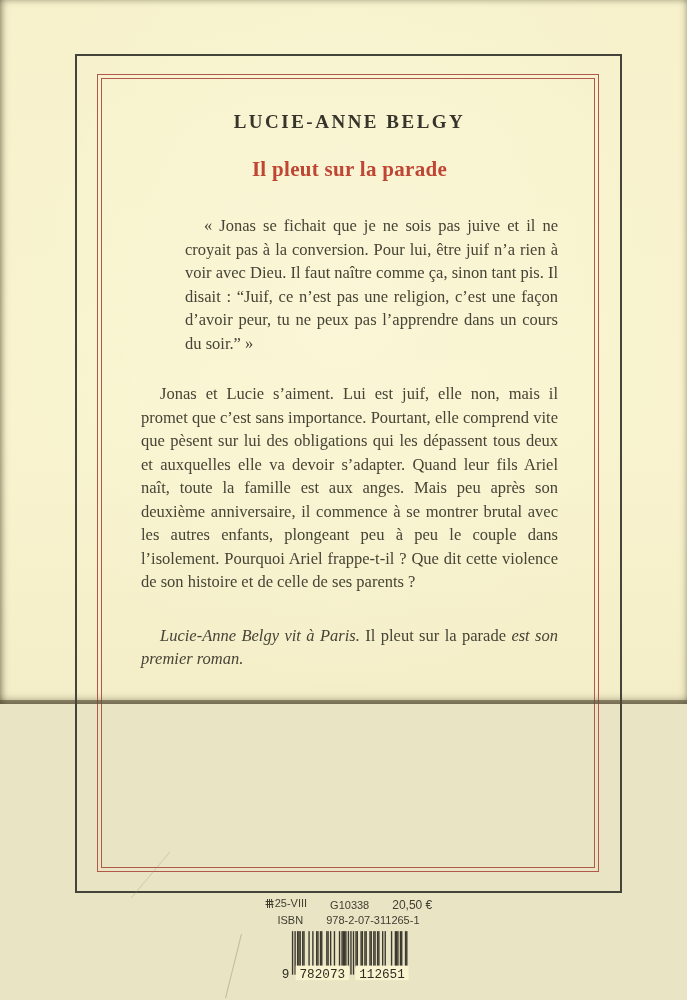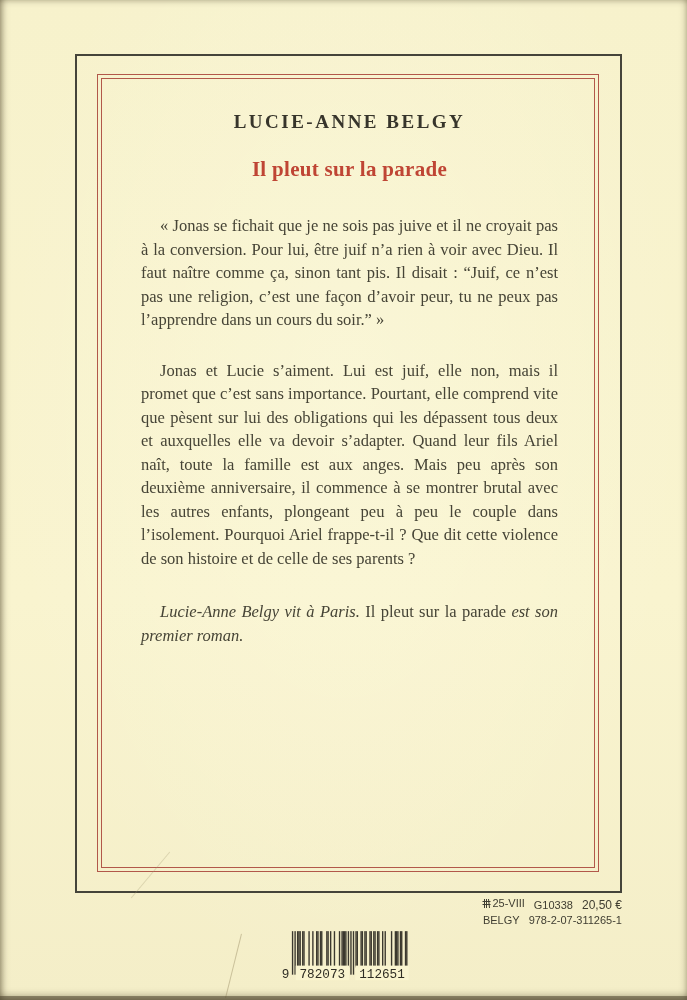--- a/index.html
+++ b/index.html
@@ -3,21 +3,21 @@
 <meta charset="utf-8">
 <style>
   html,body{margin:0;padding:0;}
   body{
     width:687px;height:1000px;
     font-family:"Liberation Serif","DejaVu Serif",serif;
     background:#e9e4c4;
     overflow:hidden;
   }
   .cover{
-    position:relative;width:687px;height:1000px;
+    position:relative;width:687px;height:704px;
     background:
       radial-gradient(ellipse at 50% 40%, rgba(255,255,240,0.25), rgba(0,0,0,0) 70%),
       linear-gradient(180deg,#f7f2cc 0%,#f9f4cf 60%,#f4eec8 100%);
     box-shadow:
       inset 7px 0 7px -5px rgba(70,60,35,.55),
       inset -6px 0 7px -5px rgba(70,60,35,.35),
       inset 0 5px 6px -4px rgba(70,60,35,.30),
       inset 0 -9px 9px -6px rgba(70,60,35,.55);
   }
   .cover::after{
@@ -49,33 +49,33 @@
     margin:22px 0 0 0;text-align:center;
     font-size:21px;line-height:26px;font-weight:bold;
     color:#bf4534;letter-spacing:0.3px;
   }
   .body-text p{
     margin:0;
     font-size:16.5px;line-height:23.5px;
     text-align:justify;text-indent:19px;
     hyphens:auto;-webkit-hyphens:auto;
   }
-  p.quote{margin-top:32px;}
+  p.quote{margin-top:32px;margin-left:44px;}
   p.syn1{margin-top:27px;}
   p.bio{margin-top:30px;font-style:italic;}
   p.bio .upright{font-style:normal;}
   .imprint{
     position:absolute;left:75px;top:896px;width:547px;
     text-align:center;
     font-family:"Liberation Sans","DejaVu Sans",sans-serif;
     color:#3f3d31;
   }
   .imprint-line{
     font-size:11px;line-height:15px;
-    display:flex;justify-content:flex-end;align-items:baseline;gap:9px;
+    display:flex;justify-content:center;align-items:baseline;gap:23px;
   }
   .imprint-line .tight{display:inline-flex;align-items:center;gap:1px;}
   .price{font-weight:normal;font-size:12px;}
   .printer-mark svg{display:block;}
   .barcode-wrap{margin-top:3px;}
   .barcode-wrap svg{display:inline-block;}
   .crease{
     position:absolute;left:233px;top:933px;width:1px;height:66px;
     background:rgba(150,138,98,.45);transform:rotate(14deg);
   }
@@ -118,21 +118,21 @@
                 <path d="M6.5 1 L7.5 10"></path>
             </g>
           </svg>
         </span>
           <span>25-VIII</span>
       </span>
       <span>G10338</span>
       <span class="price">20,50 €</span>
     </div>
     <div class="imprint-line">
-      <span>BELGY</span>
+      <span>ISBN</span>
       <span>978-2-07-311265-1</span>
     </div>
     <div class="barcode-wrap">
       <svg id="barcode-svg" width="136" height="52" viewBox="0 0 150 57">
           <rect x="12.00" y="0" width="1.52" height="48" fill="#3b382e"></rect>
           <rect x="14.80" y="0" width="1.52" height="48" fill="#3b382e"></rect>
           <rect x="17.60" y="0" width="1.52" height="40" fill="#3b382e"></rect>
           <rect x="19.00" y="0" width="1.52" height="40" fill="#3b382e"></rect>
           <rect x="20.40" y="0" width="1.52" height="40" fill="#3b382e"></rect>
           <rect x="23.20" y="0" width="1.52" height="40" fill="#3b382e"></rect>

